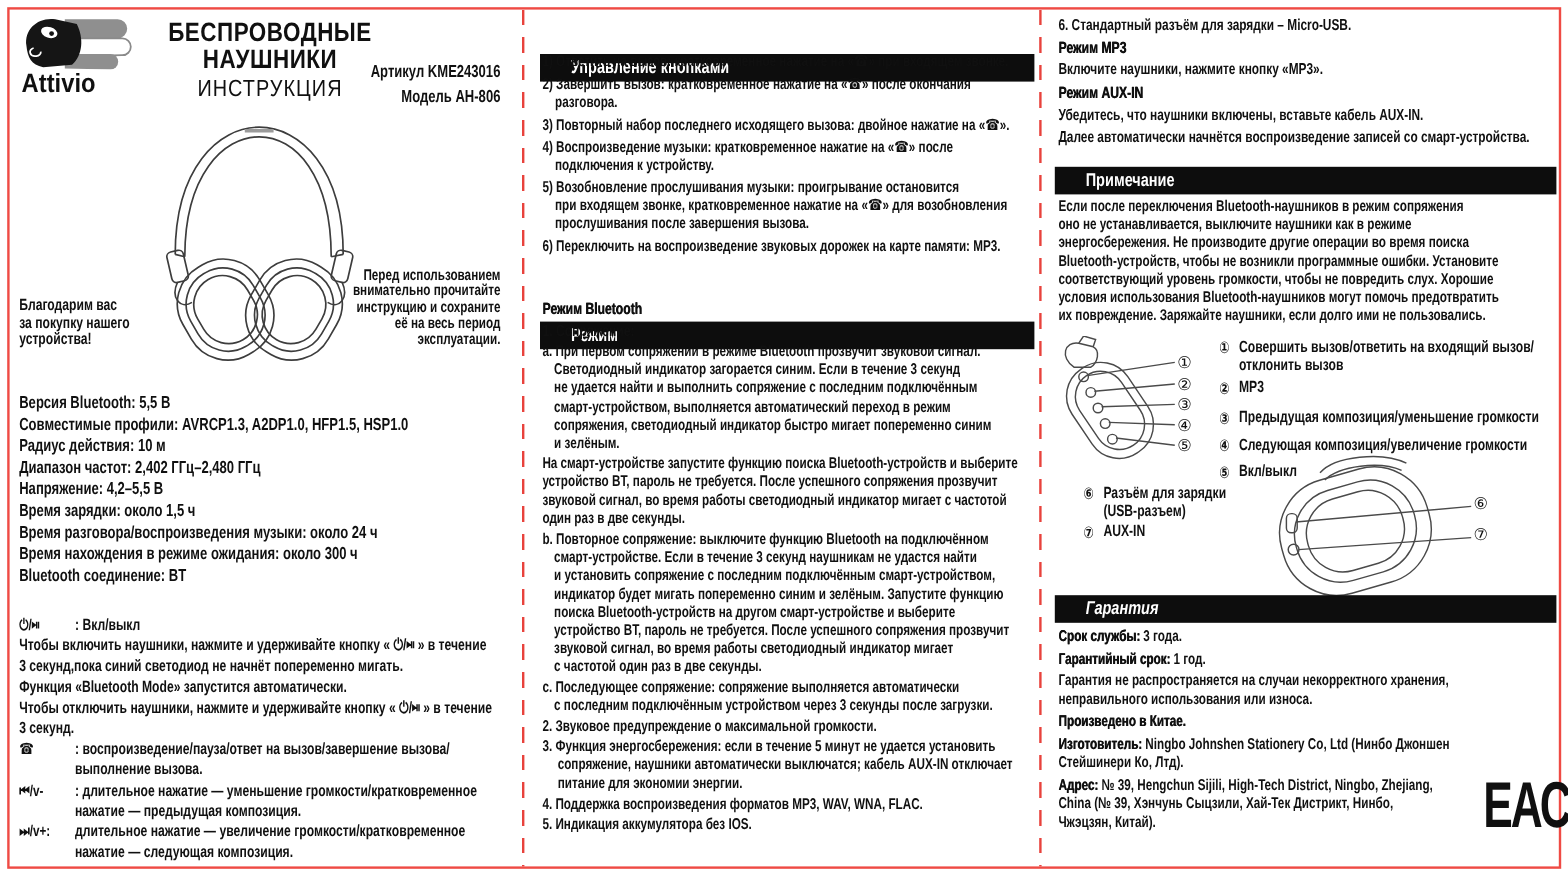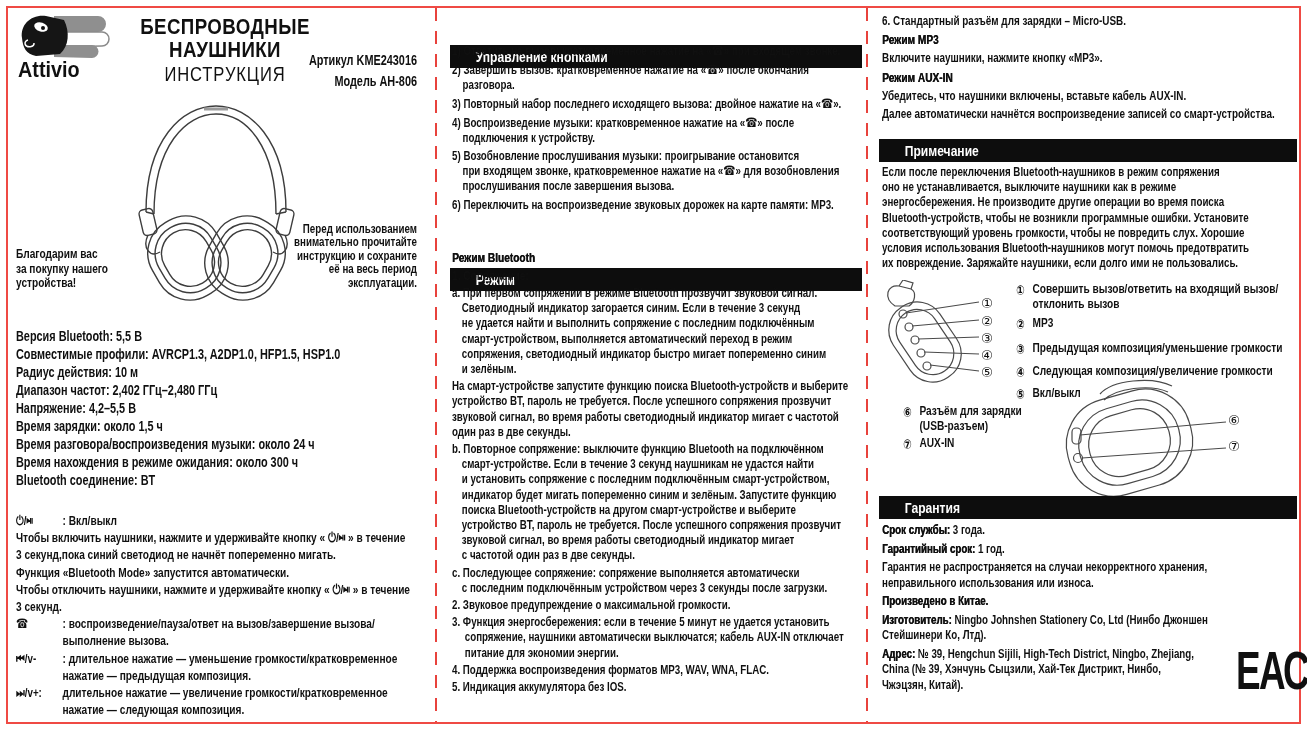--- a/index.html
+++ b/index.html
@@ -293,21 +293,21 @@
         <rect x="48" y="32" width="82" height="62" rx="30"></rect>
       </g>
       <rect x="32" y="50" width="9" height="16" rx="4"></rect>
       <circle cx="38" cy="80" r="4.5"></circle>
       <path d="M40 57 L186 44 M42 80 L186 70"></path>
     </g>
   </svg>
   <span class="ov-num" style="left:1228px;top:412px;">⑥</span>
   <span class="ov-num" style="left:1228px;top:438px;">⑦</span>
 
-  <div class="bar" style="left:879px;top:496px;width:418px;">
+  <div class="bar" style="left:879px;top:496px;width:418px;font-style:italic;">
     <span class="bar-label">Гарантия</span>
   </div>
 
   <div class="abs cond" style="left:882px;top:522px;width:556px;">
     <div class="wrow">
       <span class="xb">Срок службы:</span><span class="pre"> 3 года.</span>
     </div>
     <div class="wrow">
       <span class="xb">Гарантийный срок:</span><span class="pre"> 1 год.</span>
     </div>

